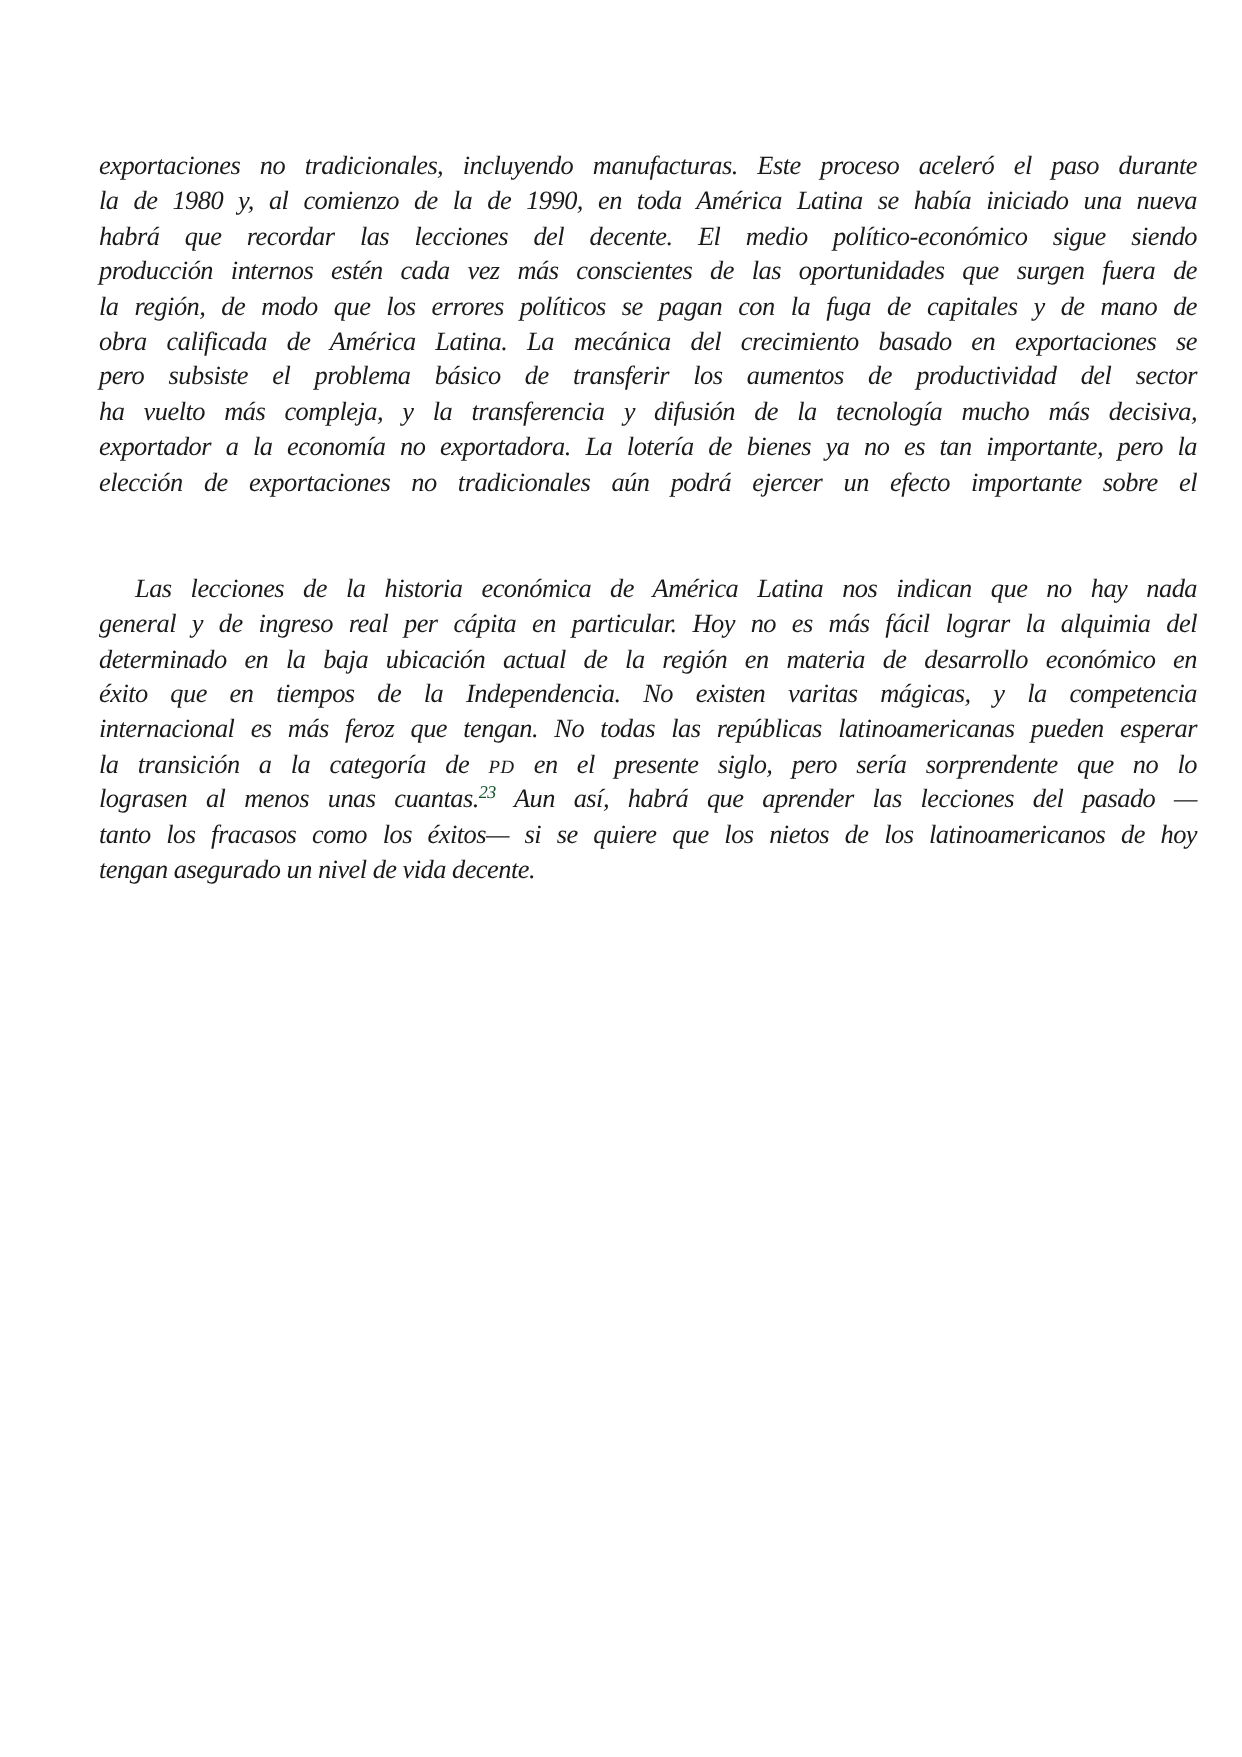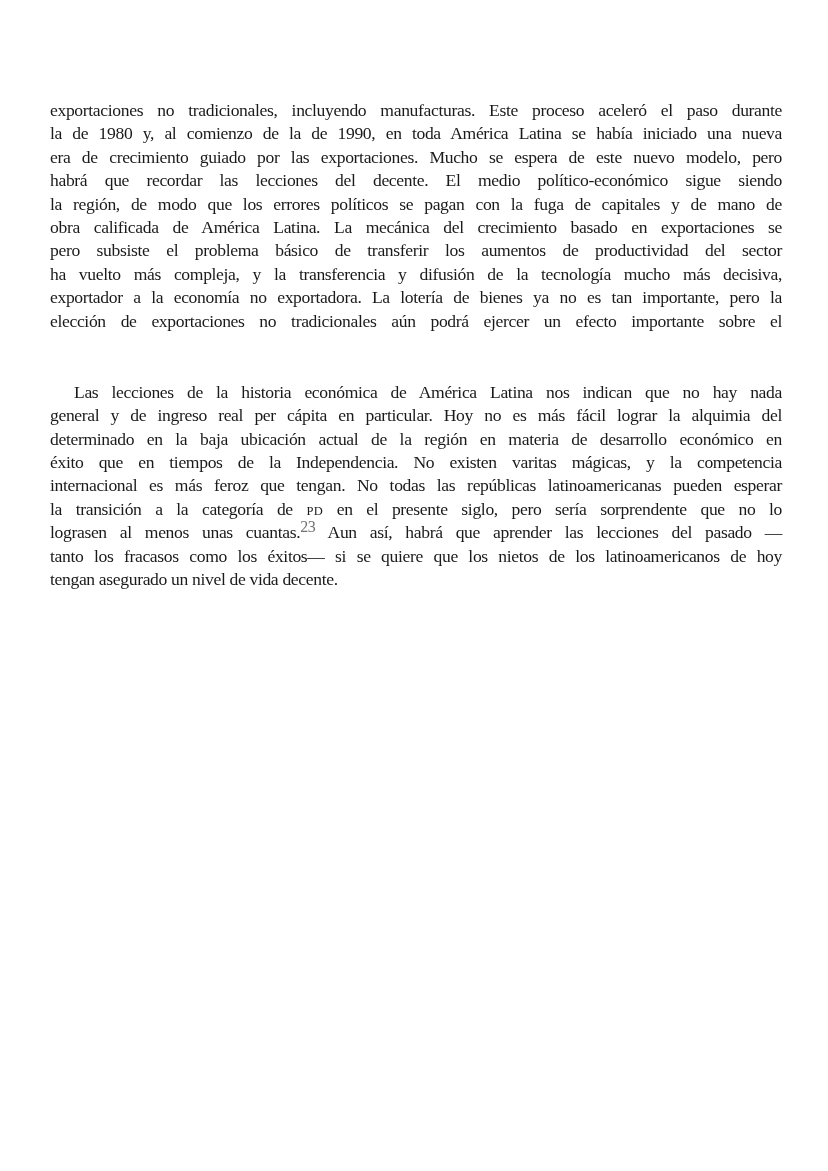--- a/index.html
+++ b/index.html
@@ -1,41 +1,42 @@
 <!DOCTYPE html>
 <html><head>
 <meta charset="utf-8">
 <style>
   html, body { margin: 0; padding: 0; background: #ffffff; }
   body { width: 828px; height: 1171px; position: relative; overflow: hidden; }
   .page {
-    position: absolute; left: 50px; top: 99px; width: 732px;
+    position: absolute; left: 66px; top: 99px; width: 732px;
     font-family: "Liberation Serif", "DejaVu Serif", serif;
     font-size: 17.6px; color: #1a1a1a;
     letter-spacing: -0.35px;
+    font-style: italic;
   }
   .para { margin: 0; }
   .line {
     display: block; height: 23.4px; line-height: 23.4px;
     text-align: justify; text-align-last: justify; white-space: nowrap;
   }
   .line.last { text-align-last: left; }
   .line.indent { padding-left: 24px; margin-top: 48px; }
   .sc { font-size: 12.5px; letter-spacing: 0.3px; margin-top: 40px; }
-  .fn { color: #737373; font-size: 16px; vertical-align: 6px; line-height: 0; }
+  .fn { color: #14532d; font-size: 12px; vertical-align: 6px; line-height: 0; }
 </style>
 </head>
 <body>
 
 <div class="page">
   <div class="para">
     <span class="line">exportaciones no tradicionales, incluyendo manufacturas. Este proceso aceleró el paso durante</span>
     <span class="line">la de 1980 y, al comienzo de la de 1990, en toda América Latina se había iniciado una nueva</span>
-    <span class="line">era de crecimiento guiado por las exportaciones. Mucho se espera de este nuevo modelo, pero</span>
     <span class="line">habrá que recordar las lecciones del decente. El medio político-económico sigue siendo</span>
+    <span class="line">producción internos estén cada vez más conscientes de las oportunidades que surgen fuera de</span>
     <span class="line">la región, de modo que los errores políticos se pagan con la fuga de capitales y de mano de</span>
     <span class="line">obra calificada de América Latina. La mecánica del crecimiento basado en exportaciones se</span>
     <span class="line">pero subsiste el problema básico de transferir los aumentos de productividad del sector</span>
     <span class="line">ha vuelto más compleja, y la transferencia y difusión de la tecnología mucho más decisiva,</span>
     <span class="line">exportador a la economía no exportadora. La lotería de bienes ya no es tan importante, pero la</span>
     <span class="line">elección de exportaciones no tradicionales aún podrá ejercer un efecto importante sobre el</span>
   </div>
 
   <div class="para">
     <span class="line indent">Las lecciones de la historia económica de América Latina nos indican que no hay nada</span>

